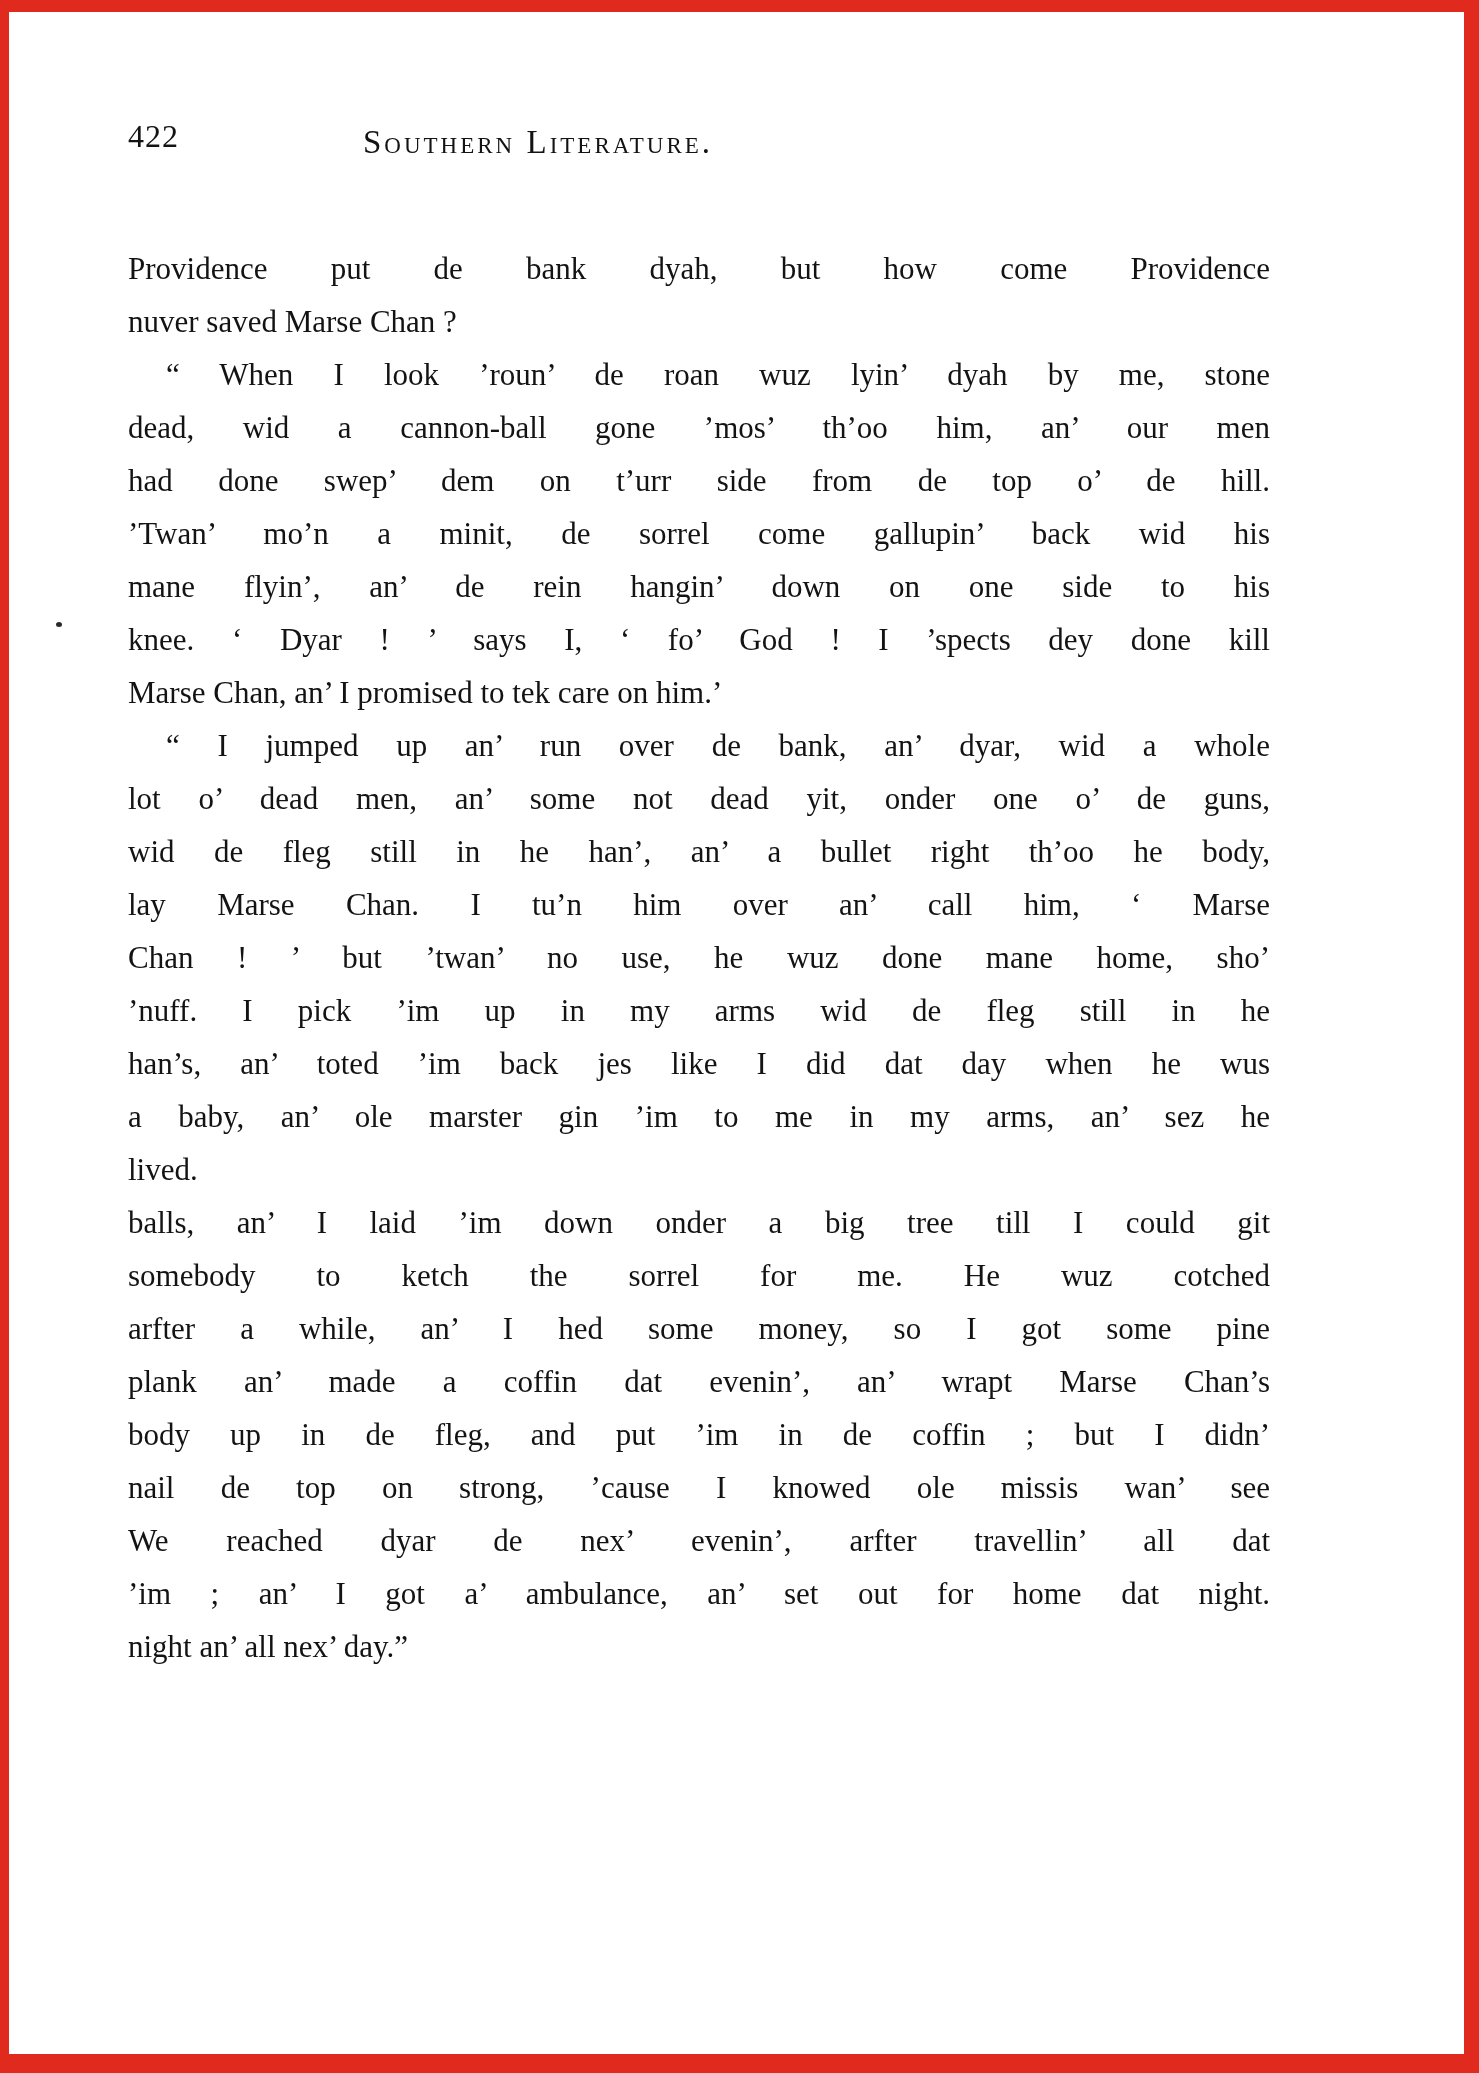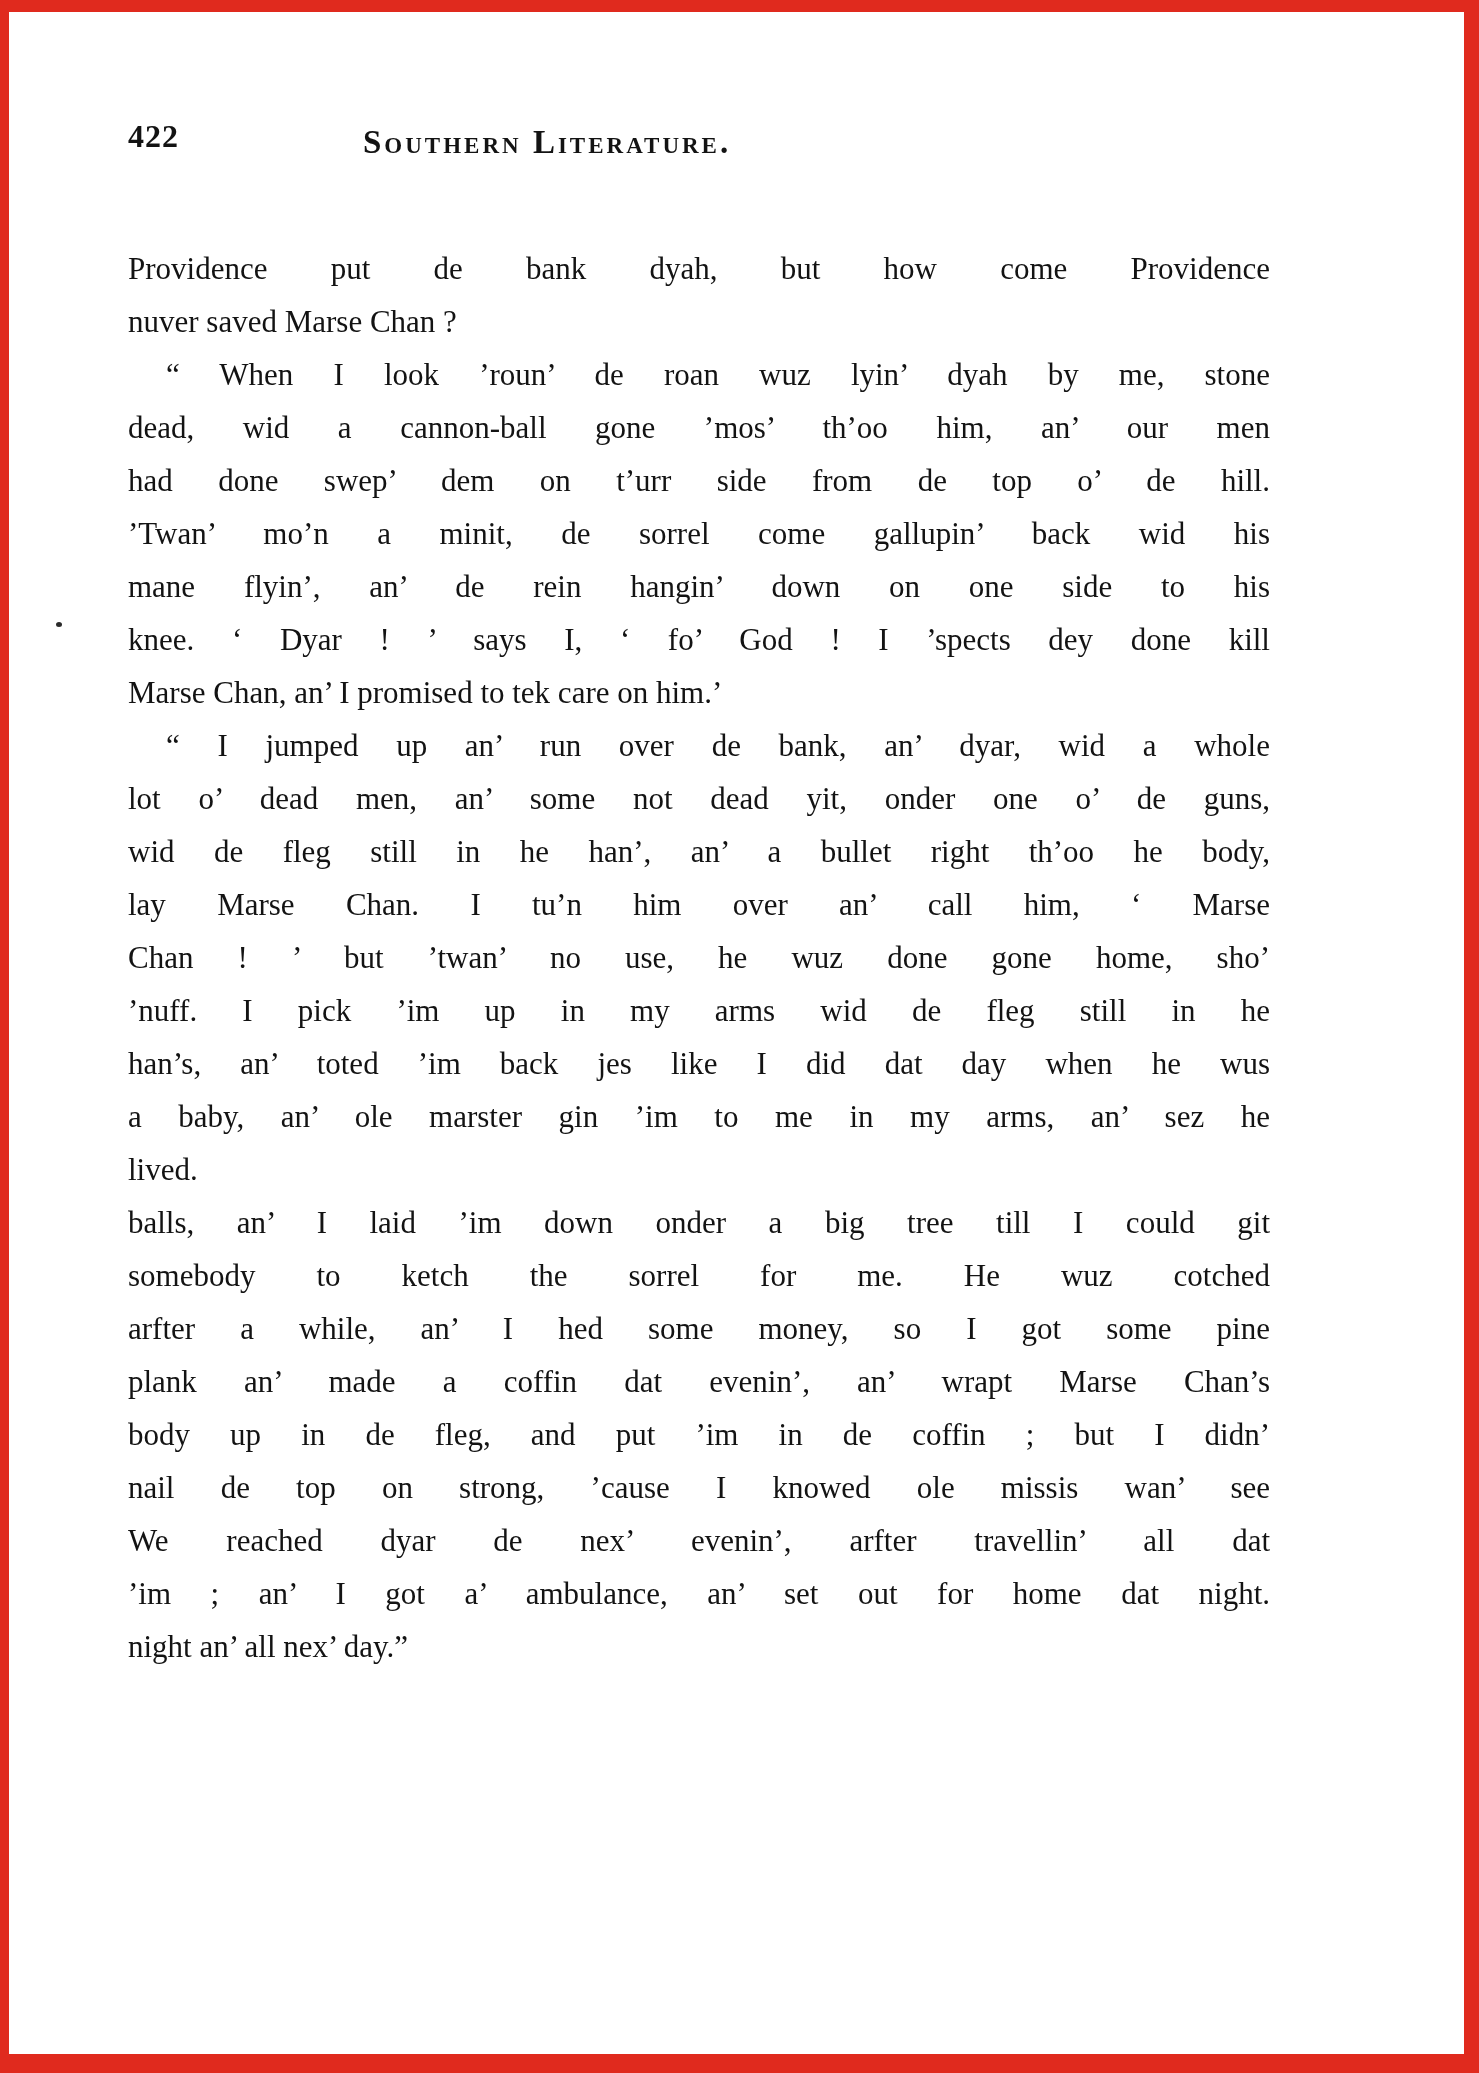--- a/index.html
+++ b/index.html
@@ -9,21 +9,21 @@
     font-family:"Liberation Serif","DejaVu Serif",serif;
     color:#131313;
   }
   
   .edge{position:absolute;background:#e02a1e;z-index:5;}
   .edge-top{left:0;top:0;width:1479px;height:12px;}
   .edge-left{left:0;top:0;width:9px;height:2073px;}
   .edge-right{right:0;top:0;width:15px;height:2073px;}
   .edge-bottom{left:0;bottom:0;width:1479px;height:19px;}
 
-  .runhead{position:absolute;top:118px;left:0;width:1272px;height:44px;font-weight:bold;}
+  .runhead{position:absolute;top:118px;left:0;width:1272px;height:44px;}
   .pagenum{
     position:absolute;left:128px;top:0;
     font-size:32px;letter-spacing:1px;
   }
   .headtitle{
     position:absolute;left:363px;top:6px;
     font-size:33px;font-variant:small-caps;letter-spacing:3px;
   }
 
   .textblock{
@@ -69,21 +69,21 @@
     <div class="ln">’Twan’ mo’n a minit, de sorrel come gallupin’ back wid his</div>
     <div class="ln">mane flyin’, an’ de rein hangin’ down on one side to his</div>
     <div class="ln">knee.  ‘ Dyar ! ’ says I, ‘ fo’ God ! I ’spects dey done kill</div>
     <div class="ln end">Marse Chan, an’ I promised to tek care on him.’</div>
   </div>
   <div>
     <div class="ln ind">“ I jumped up an’ run over de bank, an’ dyar, wid a whole</div>
     <div class="ln">lot o’ dead men, an’ some not dead yit, onder one o’ de guns,</div>
     <div class="ln">wid de fleg still in he han’, an’ a bullet right th’oo he body,</div>
     <div class="ln">lay Marse Chan.  I tu’n him over an’ call him, ‘ Marse</div>
-    <div class="ln">Chan ! ’ but ’twan’ no use, he wuz done gone home, sho’</div>
+    <div class="ln">Chan ! ’ but ’twan’ no use, he wuz done mane home, sho’</div>
     <div class="ln">’nuff.  I pick ’im up in my arms wid de fleg still in he</div>
     <div class="ln">han’s, an’ toted ’im back jes like I did dat day when he wus</div>
     <div class="ln">a baby, an’ ole marster gin ’im to me in my arms, an’ sez he</div>
     <div class="ln end">lived.</div>
   </div>
   <div>
     <div class="ln">balls, an’ I laid ’im down onder a big tree till I could git</div>
     <div class="ln">somebody to ketch the sorrel for me.  He wuz cotched</div>
     <div class="ln">arfter a while, an’ I hed some money, so I got some pine</div>
     <div class="ln">plank an’ made a coffin dat evenin’, an’ wrapt Marse Chan’s</div>

